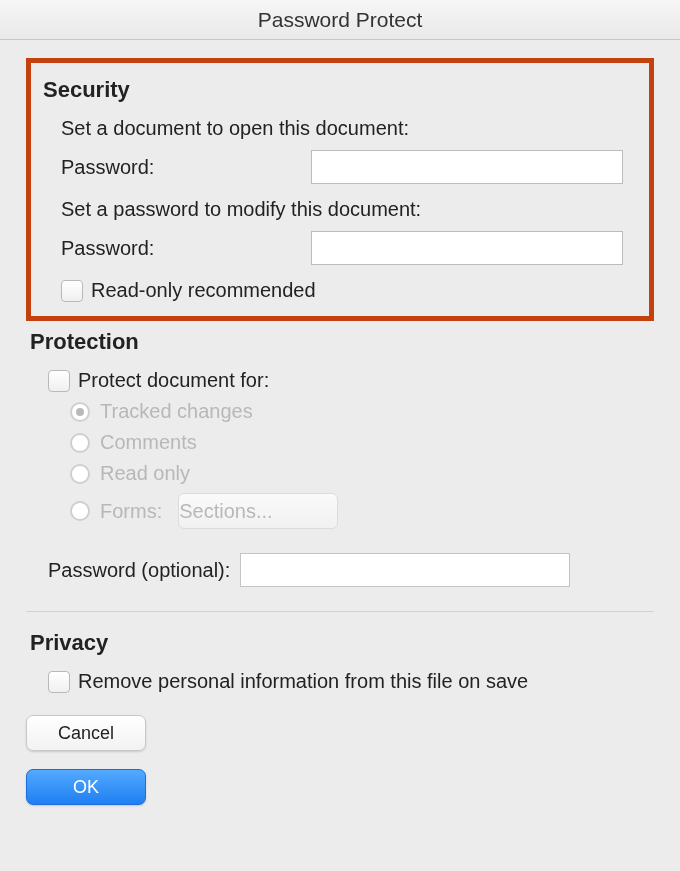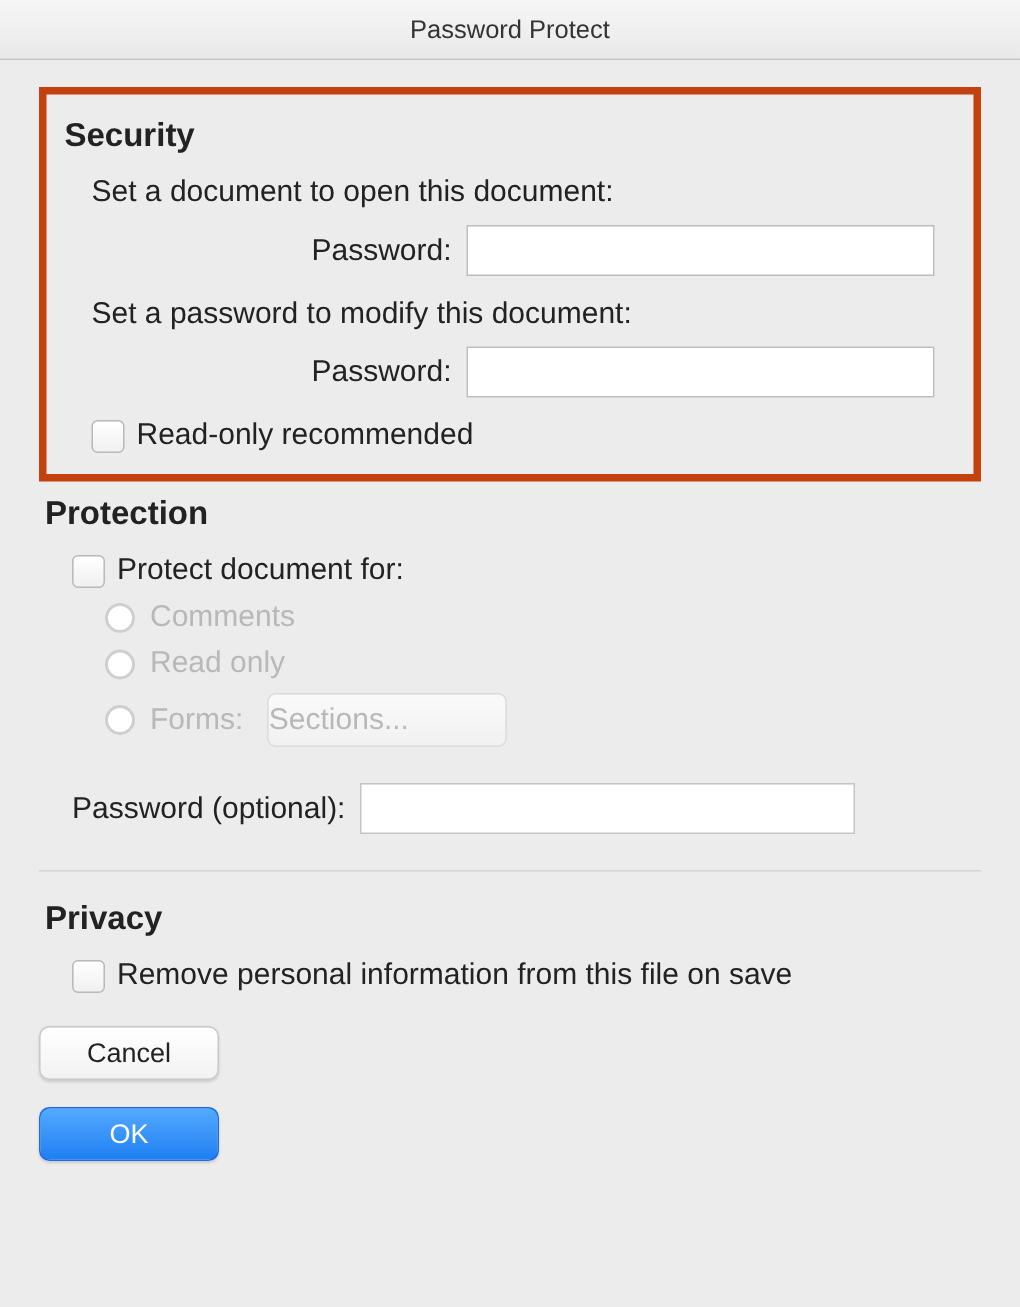--- a/index.html
+++ b/index.html
@@ -8,21 +8,21 @@
     font-family: -apple-system, "Helvetica Neue", Arial, sans-serif;
     background:#ececec;
     color:#222;
     overflow:hidden;
   }
   .titlebar{
     height:40px;
     background:linear-gradient(#f6f6f6,#e9e9e9);
     border-bottom:1px solid #c7c7c7;
     display:flex;align-items:center;justify-content:center;
-    font-size:17px;color:#333;
+    font-size:21px;color:#333;
   }
   .content{
     padding:18px 26px 0 26px;
   }
   .highlight-box{
     border:5px solid #c2410c;
     border-radius:0;
     padding:14px 12px 14px 12px;
     margin-bottom:2px;
   }
@@ -36,23 +36,23 @@
     margin-left:18px;
     margin-top:6px;
     margin-bottom:10px;
   }
   .pw-row{
     display:flex;align-items:center;
     margin-left:18px;margin-bottom:14px;
   }
   .pw-row label{
     width:250px;
-    text-align:right;
+    text-align:left;
     font-size:20px;
-    padding-right:10px;
+    padding-right:20px;
   }
   .pw-row input[type=text]{
     flex:0 0 312px;
     height:34px;
     border:1px solid #bcbcbc;
     background:#fff;
     font-size:18px;
     padding:2px 6px;
   }
   .chk-row{
@@ -153,20 +153,24 @@
   <div class="protection">
     <div class="section-title">Protection</div>
 
     <div class="chk-row" style="margin-left:18px;">
       <input class="chk" type="checkbox" style="">
       <span>Protect document for:</span>
     </div>
 
     <div class="opts">
       <div class="opt">
+        <div class="radio selected"></div>
+        <span>Tracked changes</span>
+      </div>
+      <div class="opt">
         <div class="radio"></div>
         <span>Comments</span>
       </div>
       <div class="opt">
         <div class="radio"></div>
         <span>Read only</span>
       </div>
       <div class="opt">
         <div class="radio"></div>
         <span>Forms:</span>

